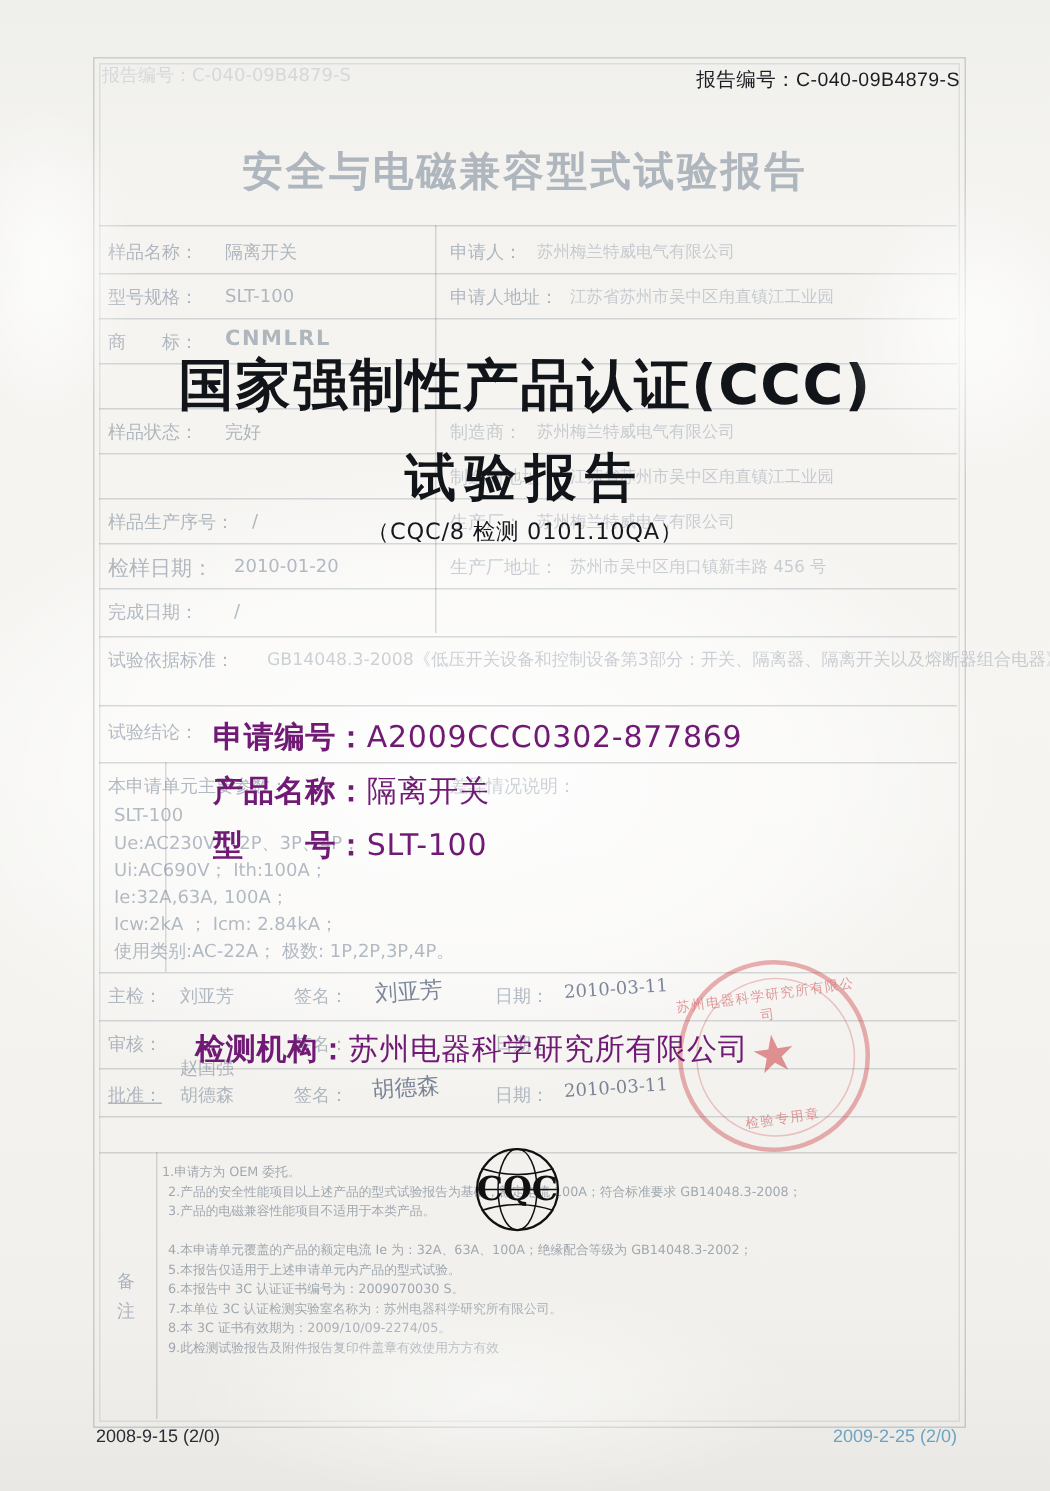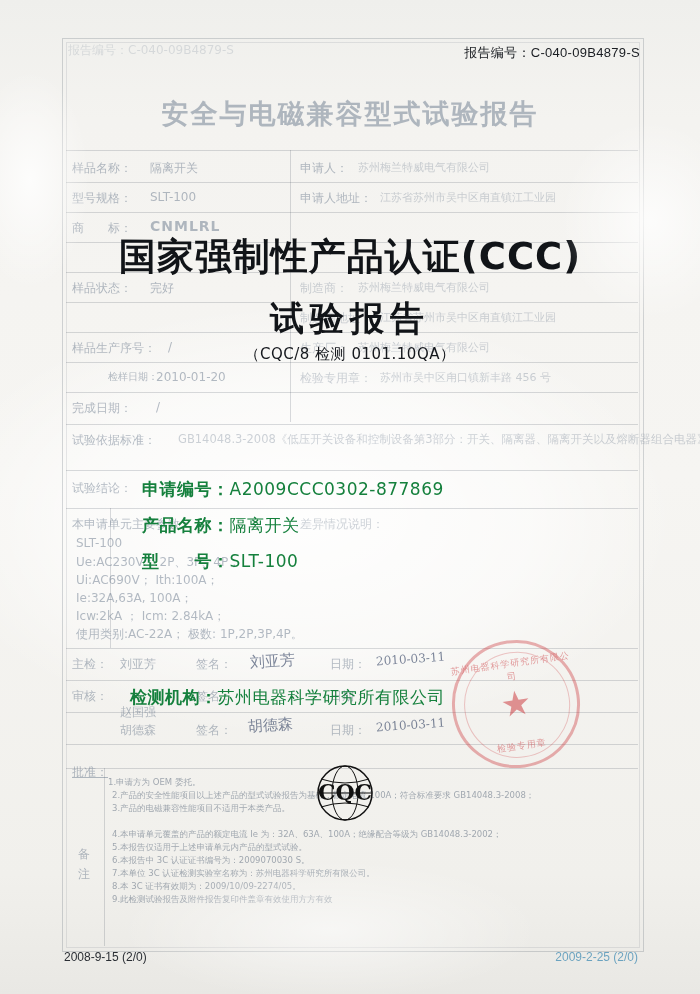--- a/index.html
+++ b/index.html
@@ -85,22 +85,22 @@
   }
   #title-code {
     left: 0; right: 0; top: 345px;
     text-align: center;
     font-size: 15px;
     color: #15181d;
     letter-spacing: 0.5px;
   }
   .field-row {
     position: absolute;
-    font-size: 17px;
-    color: #15803d;
+    font-size: 20px;
+    color: #701a75;
     letter-spacing: 0.5px;
   }
   .field-label { font-weight: bold; }
   .report-no {
     position: absolute;
     right: 60px; top: 44px;
     font-size: 13px;
     color: #1a1d22;
     letter-spacing: 0.3px;
   }
@@ -227,36 +227,36 @@
   <div class="ghost" style="left:72px; top:160px; font-size:12px;">样品名称：</div>
   <div class="ghost" style="left:150px; top:160px; font-size:12px;">隔离开关</div>
   <div class="ghost" style="left:72px; top:190px; font-size:12px;">型号规格：</div>
   <div class="ghost" style="left:150px; top:190px; font-size:12px;">SLT-100</div>
   <div class="ghost" style="left:72px; top:220px; font-size:12px;">商　　标：</div>
   <div class="ghost" style="left:150px; top:218px; font-size:14px; font-weight:bold; letter-spacing:1px;">CNMLRL</div>
   <div class="ghost" style="left:72px; top:280px; font-size:12px;">样品状态：</div>
   <div class="ghost" style="left:150px; top:280px; font-size:12px;">完好</div>
   <div class="ghost" style="left:72px; top:340px; font-size:12px;">样品生产序号：</div>
   <div class="ghost" style="left:168px; top:340px; font-size:12px;">/</div>
-  <div class="ghost" style="left:72px; top:370px; font-size:10px;margin-left:36px;">检样日期：</div>
+  <div class="ghost" style="left:72px; top:370px; font-size:14px;">检样日期：</div>
   <div class="ghost" style="left:156px; top:370px; font-size:12px;">2010-01-20</div>
   <div class="ghost" style="left:72px; top:400px; font-size:12px;">完成日期：</div>
   <div class="ghost" style="left:156px; top:400px; font-size:12px;">/</div>
 
   <div class="ghost" style="left:300px; top:160px; font-size:12px;">申请人：</div>
   <div class="ghost faint" style="left:358px; top:160px; font-size:11px;">苏州梅兰特威电气有限公司</div>
   <div class="ghost" style="left:300px; top:190px; font-size:12px;">申请人地址：</div>
   <div class="ghost faint" style="left:380px; top:190px; font-size:11px;">江苏省苏州市吴中区甪直镇江工业园</div>
   <div class="ghost faint" style="left:300px; top:280px; font-size:12px;">制造商：</div>
   <div class="ghost faint" style="left:358px; top:280px; font-size:11px;">苏州梅兰特威电气有限公司</div>
   <div class="ghost faint" style="left:300px; top:310px; font-size:12px;">制造商地址：</div>
   <div class="ghost faint" style="left:380px; top:310px; font-size:11px;">江苏省苏州市吴中区甪直镇江工业园</div>
   <div class="ghost faint" style="left:300px; top:340px; font-size:12px;">生产厂：</div>
   <div class="ghost faint" style="left:358px; top:340px; font-size:11px;">苏州梅兰特威电气有限公司</div>
-  <div class="ghost faint" style="left:300px; top:370px; font-size:12px;">检验专用章：</div>
+  <div class="ghost faint" style="left:300px; top:370px; font-size:12px;">生产厂地址：</div>
   <div class="ghost faint" style="left:380px; top:370px; font-size:11px;">苏州市吴中区甪口镇新丰路 456 号</div>
 
   <div class="ghost" style="left:72px; top:432px; font-size:12px;">试验依据标准：</div>
   <div class="ghost faint" style="left:178px; top:432px; font-size:11.5px;">GB14048.3-2008《低压开关设备和控制设备第3部分：开关、隔离器、隔离开关以及熔断器组合电器》</div>
   <div class="ghost" style="left:72px; top:480px; font-size:12px;">试验结论：</div>
   <div class="ghost" style="left:72px; top:516px; font-size:12px;">本申请单元主要参数：</div>
   <div class="ghost faint" style="left:300px; top:516px; font-size:12px;">差异情况说明：</div>
 
   <div class="ghost" style="left:76px; top:536px; font-size:12px;">SLT-100</div>
   <div class="ghost" style="left:76px; top:554px; font-size:12px;">Ue:AC230V；  2P、3P、4P；</div>
@@ -270,21 +270,21 @@
   <div class="ghost" style="left:196px; top:656px; font-size:12px;">签名：</div>
   <div class="sig" style="left:250px; top:652px;">刘亚芳</div>
   <div class="ghost" style="left:330px; top:656px; font-size:12px;">日期：</div>
   <div class="sig" style="left:376px; top:652px; font-size:12px;">2010-03-11</div>
 
   <div class="ghost" style="left:72px; top:688px; font-size:12px;">审核：</div>
   <div class="ghost" style="left:120px; top:704px; font-size:12px;">赵国强</div>
   <div class="ghost" style="left:196px; top:688px; font-size:12px;">签名：</div>
   <div class="ghost" style="left:330px; top:688px; font-size:12px;">日期：</div>
 
-  <div class="ghost" style="left:72px; top:764px; font-size:12px;text-decoration:underline;">批准：</div>
+  <div class="ghost" style="left:72px; top:722px; font-size:12px;text-decoration:underline;">批准：</div>
   <div class="ghost" style="left:120px; top:722px; font-size:12px;">胡德森</div>
   <div class="ghost" style="left:196px; top:722px; font-size:12px;">签名：</div>
   <div class="sig" style="left:248px; top:716px;">胡德森</div>
   <div class="ghost" style="left:330px; top:722px; font-size:12px;">日期：</div>
   <div class="sig" style="left:376px; top:718px; font-size:12px;">2010-03-11</div>
 
   <div class="ghost" style="left:78px; top:846px; font-size:12px;">备</div>
   <div class="ghost" style="left:78px; top:866px; font-size:12px;">注</div>
   <div class="notes" style="left:108px; top:776px;text-align:right;">1.申请方为 OEM 委托。</div>
   <div class="notes" style="left:112px; top:789px;">2.产品的安全性能项目以上述产品的型式试验报告为基础，额定电流 100A；符合标准要求 GB14048.3-2008；</div>

